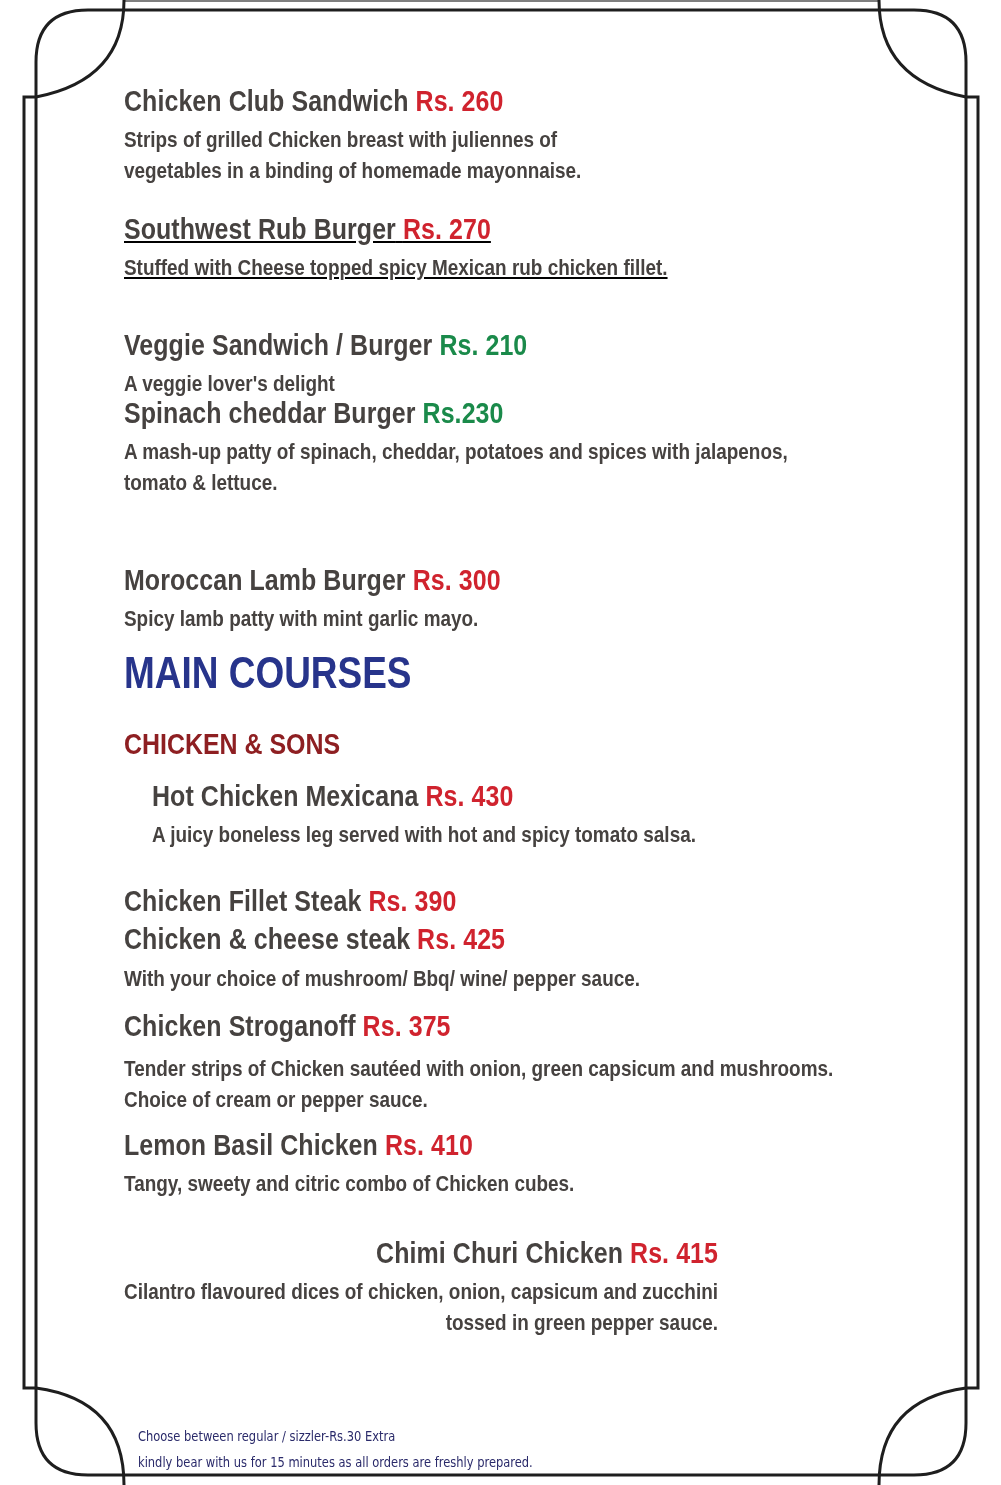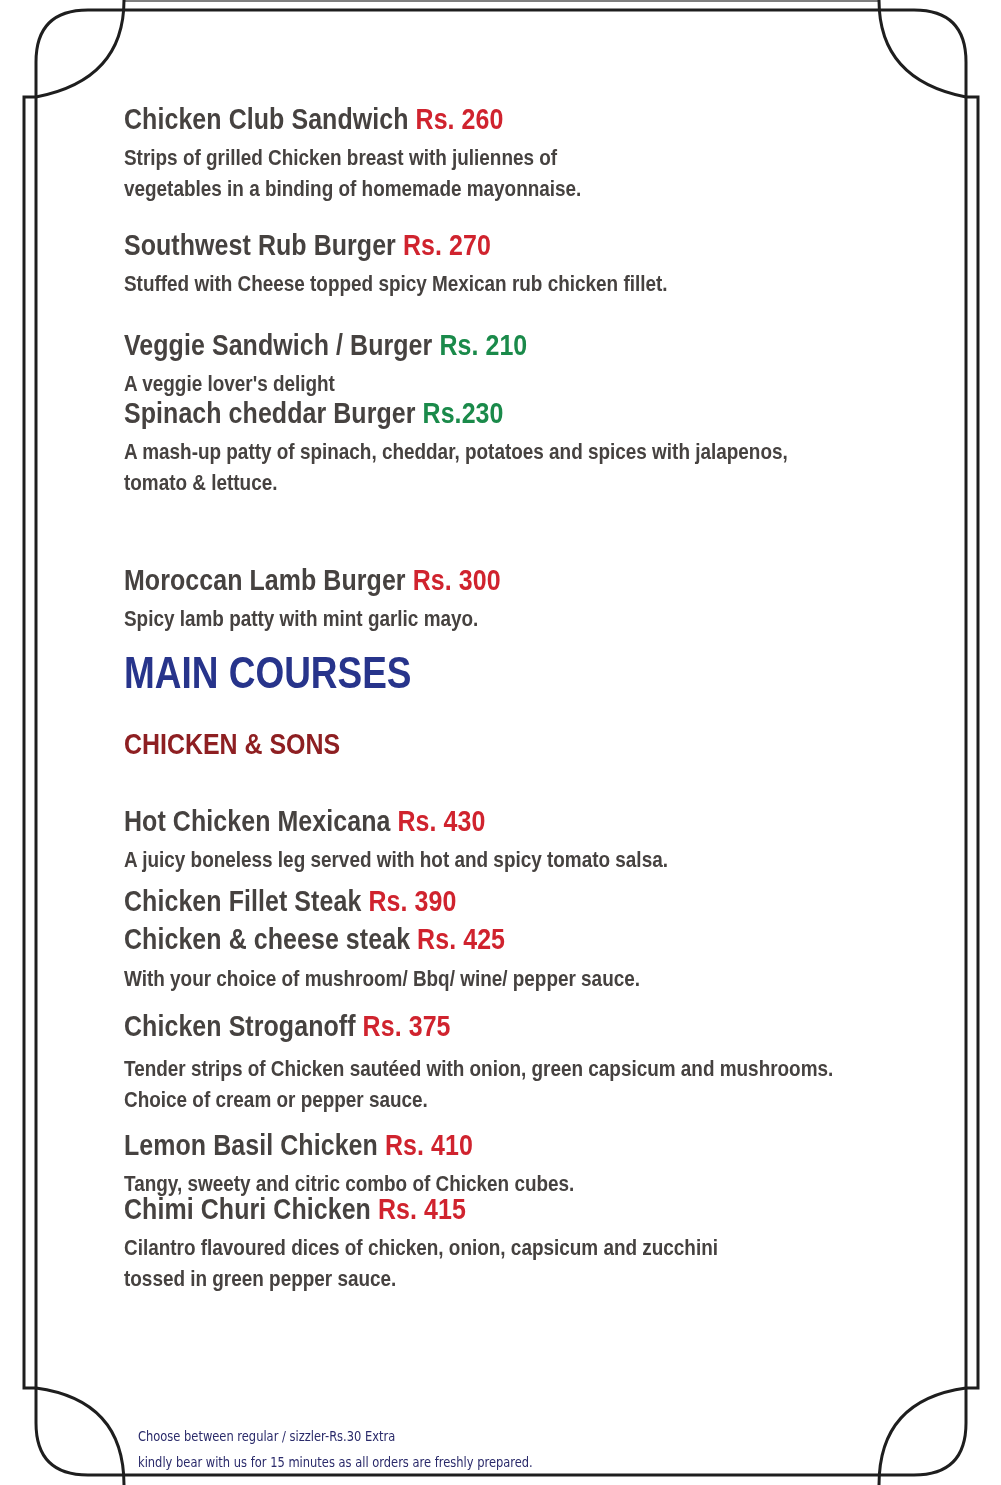--- a/index.html
+++ b/index.html
@@ -65,30 +65,30 @@
     <path d="M124,1485 Q124,1400 36,1388"></path>
 
     <path d="M914,1475 Q966,1475 966,1423"></path>
 
     <path d="M879,1485 Q879,1400 966,1388"></path>
   </g>
 </svg>
 
 <div class="content">
 
-  <div class="item" style="top:84px;margin-top:18px;">
+  <div class="item" style="top:84px;">
     <div class="title">
       <span>Chicken Club Sandwich</span>
       <span class="price-red">Rs. 260</span>
     </div>
     <div class="desc" style="margin-top:6px;">Strips of grilled Chicken breast with juliennes of</div>
     <div class="desc">vegetables in a binding of homemade mayonnaise.</div>
   </div>
 
-  <div class="item" style="top:228px;">
+  <div class="item" style="top:212px;text-decoration:underline;">
     <div class="title">
       <span>Southwest Rub Burger</span>
       <span class="price-red">Rs. 270</span>
     </div>
     <div class="desc" style="margin-top:6px;">Stuffed with Cheese topped spicy Mexican rub chicken fillet.</div>
   </div>
 
   <div class="item" style="top:328px;">
     <div class="title">
       <span>Veggie Sandwich / Burger</span>
@@ -110,21 +110,21 @@
     <div class="title">
       <span>Moroccan Lamb Burger</span>
       <span class="price-red">Rs. 300</span>
     </div>
     <div class="desc" style="margin-top:6px;">Spicy lamb patty with mint garlic mayo.</div>
   </div>
 
   <div class="item section-title" style="top:648px;">MAIN COURSES</div>
   <div class="item sub-title" style="top:727px;">CHICKEN &amp; SONS</div>
 
-  <div class="item" style="top:804px;">
+  <div class="item" style="top:779px;margin-left:28px;">
     <div class="title">
       <span>Hot Chicken Mexicana</span>
       <span class="price-red">Rs. 430</span>
     </div>
     <div class="desc" style="margin-top:6px;">A juicy boneless leg served with hot and spicy tomato salsa.</div>
   </div>
 
   <div class="item" style="top:884px;">
     <div class="title">
       <span>Chicken Fillet Steak</span>
@@ -147,21 +147,21 @@
   </div>
 
   <div class="item" style="top:1128px;">
     <div class="title">
       <span>Lemon Basil Chicken</span>
       <span class="price-red">Rs. 410</span>
     </div>
     <div class="desc" style="margin-top:6px;">Tangy, sweety and citric combo of Chicken cubes.</div>
   </div>
 
-  <div class="item" style="top:1192px;">
+  <div class="item" style="top:1236px;text-align:right;">
     <div class="title">
       <span>Chimi Churi Chicken</span>
       <span class="price-red">Rs. 415</span>
     </div>
     <div class="desc" style="margin-top:6px;">Cilantro flavoured dices of chicken, onion, capsicum and zucchini</div>
     <div class="desc">tossed in green pepper sauce.</div>
   </div>
 
   <div class="item" style="left:14px; top:1406px;margin-top:17px;">
     <div class="footnote">Choose between regular / sizzler-Rs.30 Extra</div>

